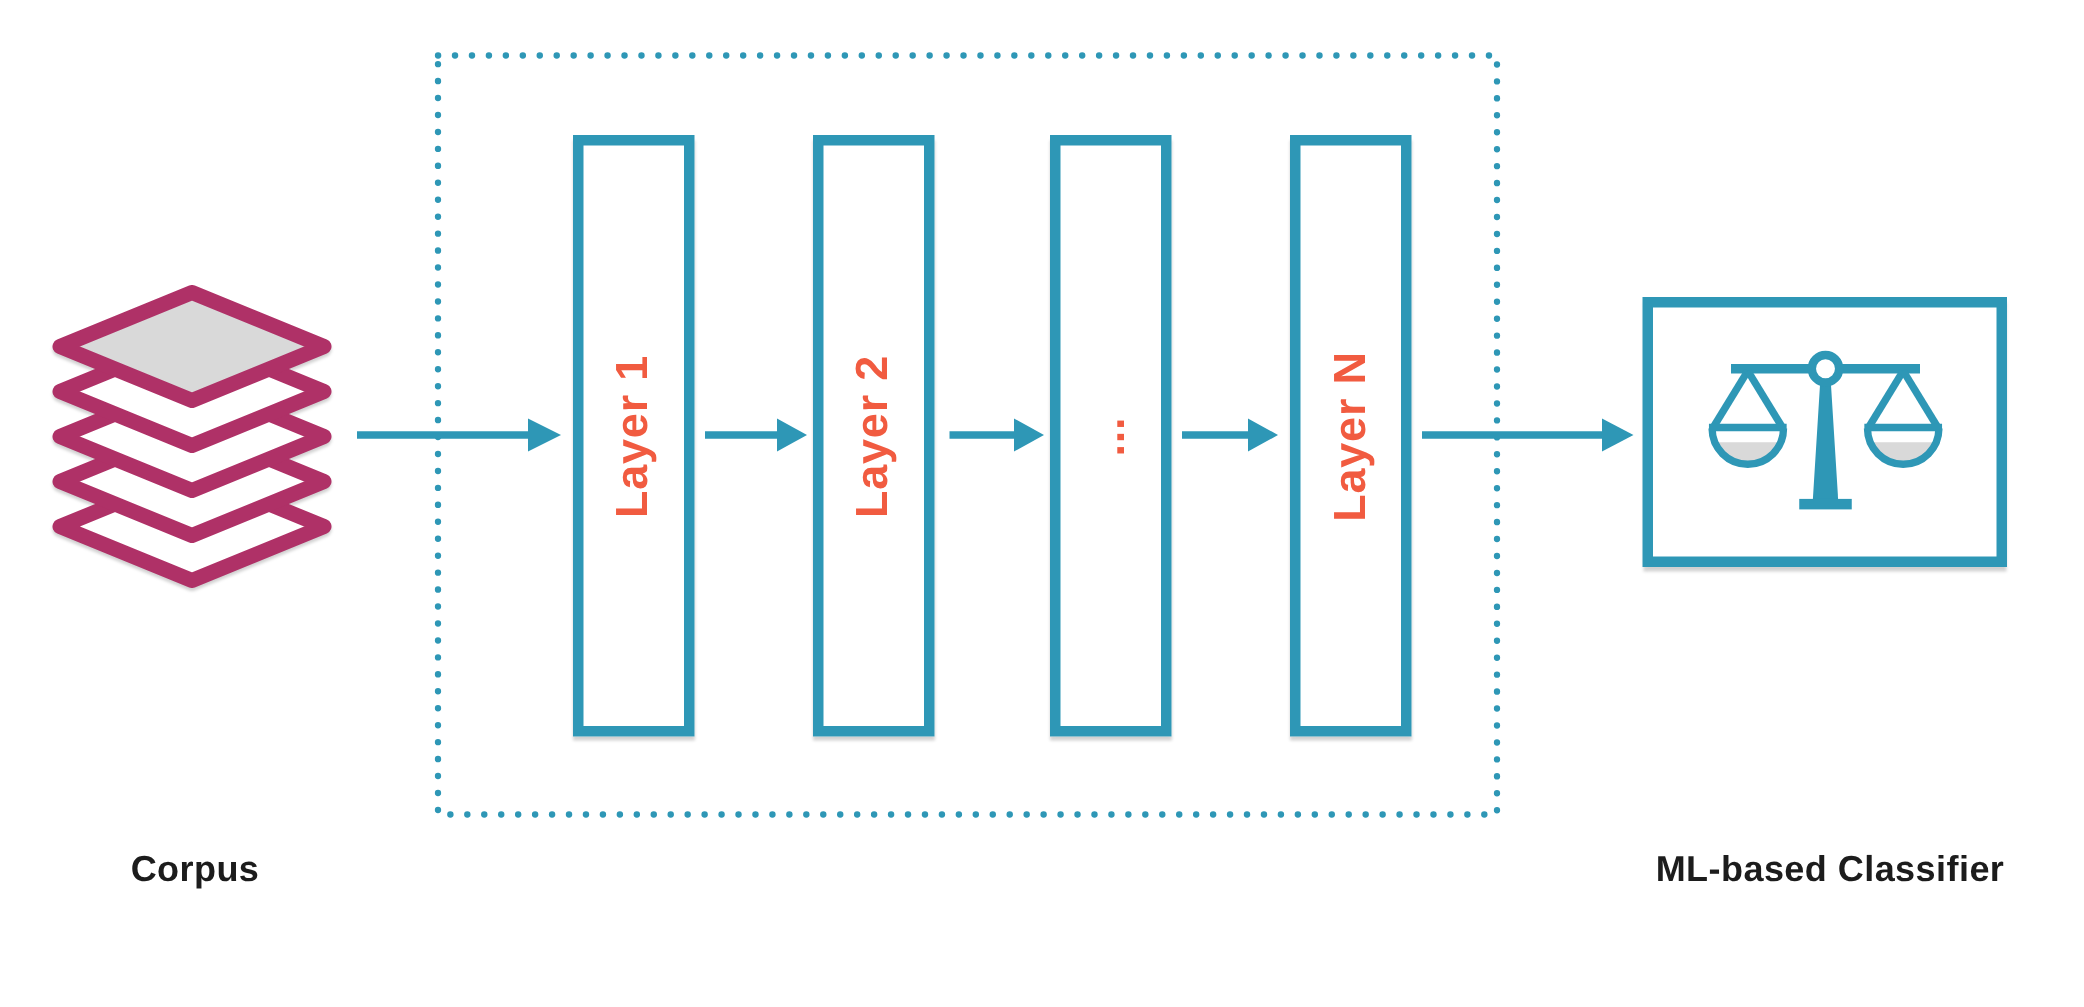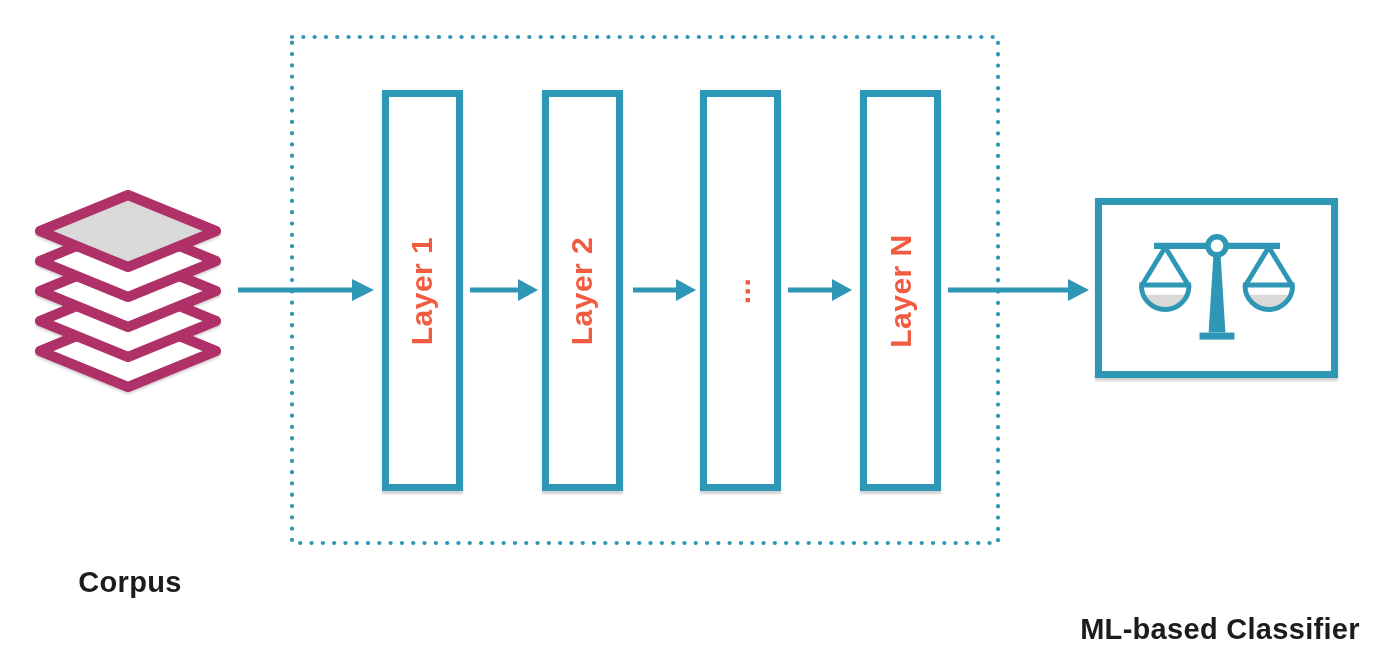--- a/index.html
+++ b/index.html
@@ -76,29 +76,29 @@
     box-shadow: 0 3px 2px rgba(0,0,0,0.18);
     display: flex;
     align-items: center;
     justify-content: center;
   }
   .scale-icon { width: 168px; height: 119px; }
 
   .caption {
     position: absolute;
     top: 566px;
-    font-size: 29px;
+    font-size: 24px;
     font-weight: 700;
     letter-spacing: 0.3px;
     color: var(--c-ink);
     text-align: center;
   }
   .corpus-caption     { left: 35px;   width: 190px; }
   .network-caption    { left: 345px;  width: 600px; color: var(--c-orange); }
-  .classifier-caption { left: 1065px; width: 310px; margin-top: 47px; }
+  .classifier-caption { left: 1065px; width: 310px; }
 
   .arrow line { stroke: var(--c-teal); stroke-width: 5; }
   .arrow polygon { fill: var(--c-teal); }
   .dotted-rect {
     fill: none;
     stroke: var(--c-teal);
     stroke-width: 4.2;
     stroke-linecap: round;
     stroke-dasharray: 0.1 11.2;
   }

